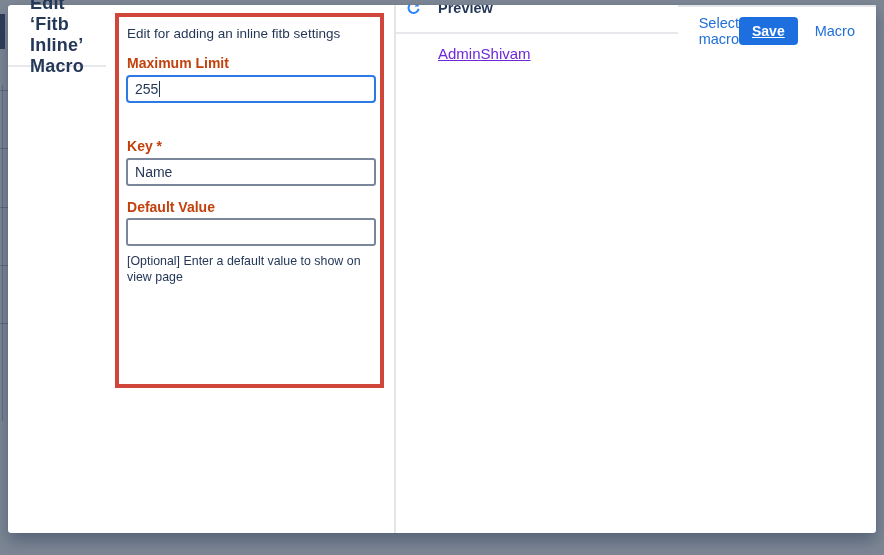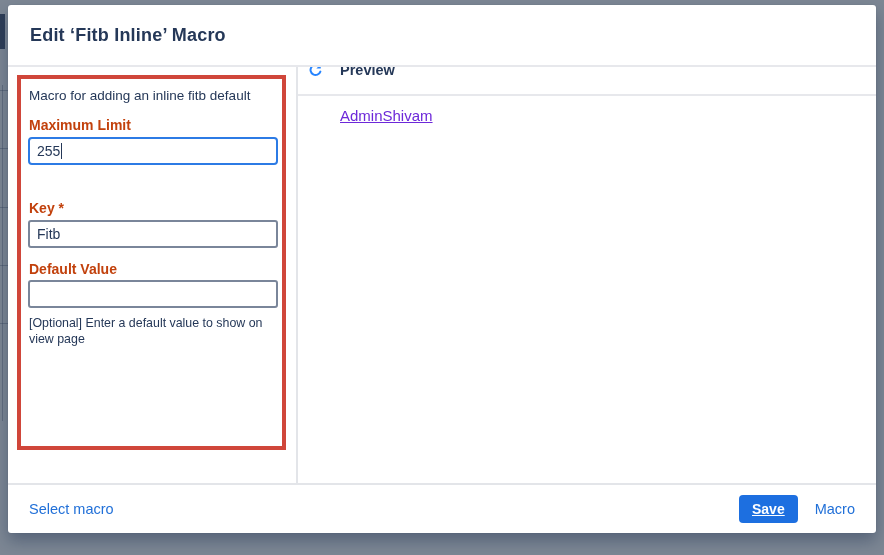--- a/index.html
+++ b/index.html
@@ -23,21 +23,21 @@
   .bg-table-row{
     position:absolute; left:0; width:8px; height:1px;
     background:rgba(46,61,86,.35);
   }
 
   
   .modal{
     position:absolute; left:8px; top:5px; width:868px; height:528px;
     background:#ffffff; border-radius:3px;
     box-shadow:0 8px 16px rgba(23,43,77,.38), 0 0 1px rgba(23,43,77,.25);
-    display:flex; flex-direction:column;
+    display:flex; flex-direction:row;
   }
   .modal-header{
     height:62px; flex:0 0 62px;
     display:flex; align-items:center;
     padding:0 22px;
     border-bottom:2px solid #e7e8ec;
     border-radius:3px 3px 0 0;
   }
   .modal-title{
     font-size:18px; font-weight:700; color:#253858; letter-spacing:.2px;
@@ -132,31 +132,31 @@
 
   <div class="modal-header">
     <div class="modal-title">Edit ‘Fitb Inline’ Macro</div>
   </div>
 
   <div class="modal-body">
 
     <div class="left-panel">
       <div class="annotation-rect"></div>
 
-      <div class="form-desc">Macro for adding an inline fitb default</div>
+      <div class="form-desc">Edit for adding an inline fitb settings</div>
 
       <div class="field-label" style="top:50px">Maximum Limit</div>
       <div class="text-input focused" style="top:70px">
         <span>255</span>
           <span class="caret"></span>
       </div>
 
       <div class="field-label" style="top:133px">Key *</div>
       <div class="text-input" style="top:153px">
-        <span>Fitb</span>
+        <span>Name</span>
       </div>
 
       <div class="field-label" style="top:194px">Default Value</div>
       <div class="text-input" style="top:213px">
         <span></span>
       </div>
       <div class="field-help" style="top:248px; width:250px">[Optional] Enter a default value to show on view page</div>
     </div>
 
     <div class="right-panel">

